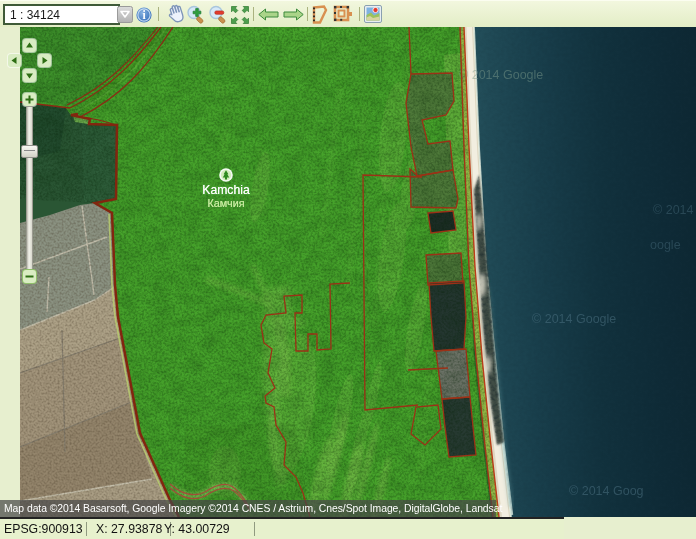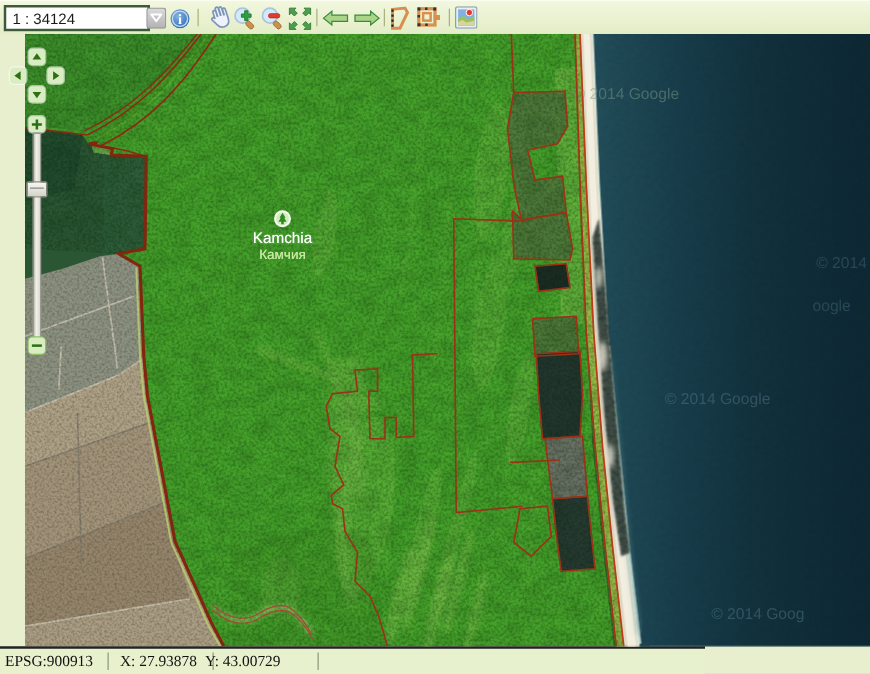--- a/index.html
+++ b/index.html
@@ -9,21 +9,21 @@
   #scale{position:absolute;left:3px;top:3px;width:108px;height:15px;
     border:2px solid #3f5a38;background:#fff;font:12px "Liberation Sans",sans-serif;
     padding:1px 0 1px 5px;color:#1a1a1a;}
   .tsep{position:absolute;top:6px;width:1px;height:14px;background:#aab27f;}
   #map{position:absolute;left:0;top:27px;width:696px;height:490px;overflow:hidden;padding-left:20px;}
   #attrib{position:absolute;left:0;top:473px;width:492px;height:17px;
     background:rgba(72,72,72,0.72);color:#fff;font-size:10.4px;line-height:17px;letter-spacing:-0.05px;
     padding-left:4px;white-space:nowrap;}
   #status{position:absolute;left:0;top:517px;width:564px;height:22px;
     background:#e7f1cd;border-top:2px solid #222;box-sizing:border-box;
-    font-size:12.3px;color:#111;font-family:Liberation Serif, serif;}
+    font-size:12.3px;color:#111;}
   #status span{position:absolute;top:3px;}
   .ssep{position:absolute;top:3px;width:1px;height:14px;background:#909a80;}
   .panbtn{position:absolute;width:13px;height:13px;background:#d9ecc2;border-radius:3px;
     box-shadow:0 0 0 1px rgba(255,255,255,0.55);}
   .panbtn svg{position:absolute;left:0;top:0;}
 </style>
 </head>
 <body>
 <div id="toolbar">
   <input id="scale" value="1 : 34124" style="">
@@ -361,20 +361,21 @@
   <div style="position:absolute;left:21px;top:118px;width:15px;height:11px;
      background:linear-gradient(#f8f8f2,#d2d2c6);border:1px solid #90908a;border-radius:2px;">
      <div style="margin:4px 2px;height:1px;background:#888"></div>
     </div>
   <div class="panbtn" style="left:23px;top:243px;box-shadow:0 0 0 1px #8fbf6a;">
     <svg width="13" height="13">
         <rect x="2.5" y="5.5" width="8" height="2" fill="#2e6e14"></rect>
       </svg>
     </div>
 
+  <div id="attrib">Map data ©2014 Basarsoft, Google Imagery ©2014 CNES / Astrium, Cnes/Spot Image, DigitalGlobe, Landsat</div>
 </div>
 
 <div id="status">
   <span style="left:4px">EPSG:900913</span>
   <div class="ssep" style="left:86px"></div>
   <span style="left:96px">X: 27.93878</span>
   <div class="ssep" style="left:170px"></div>
   <span style="left:164px">Y: 43.00729</span>
   <div class="ssep" style="left:254px"></div>
 </div>

